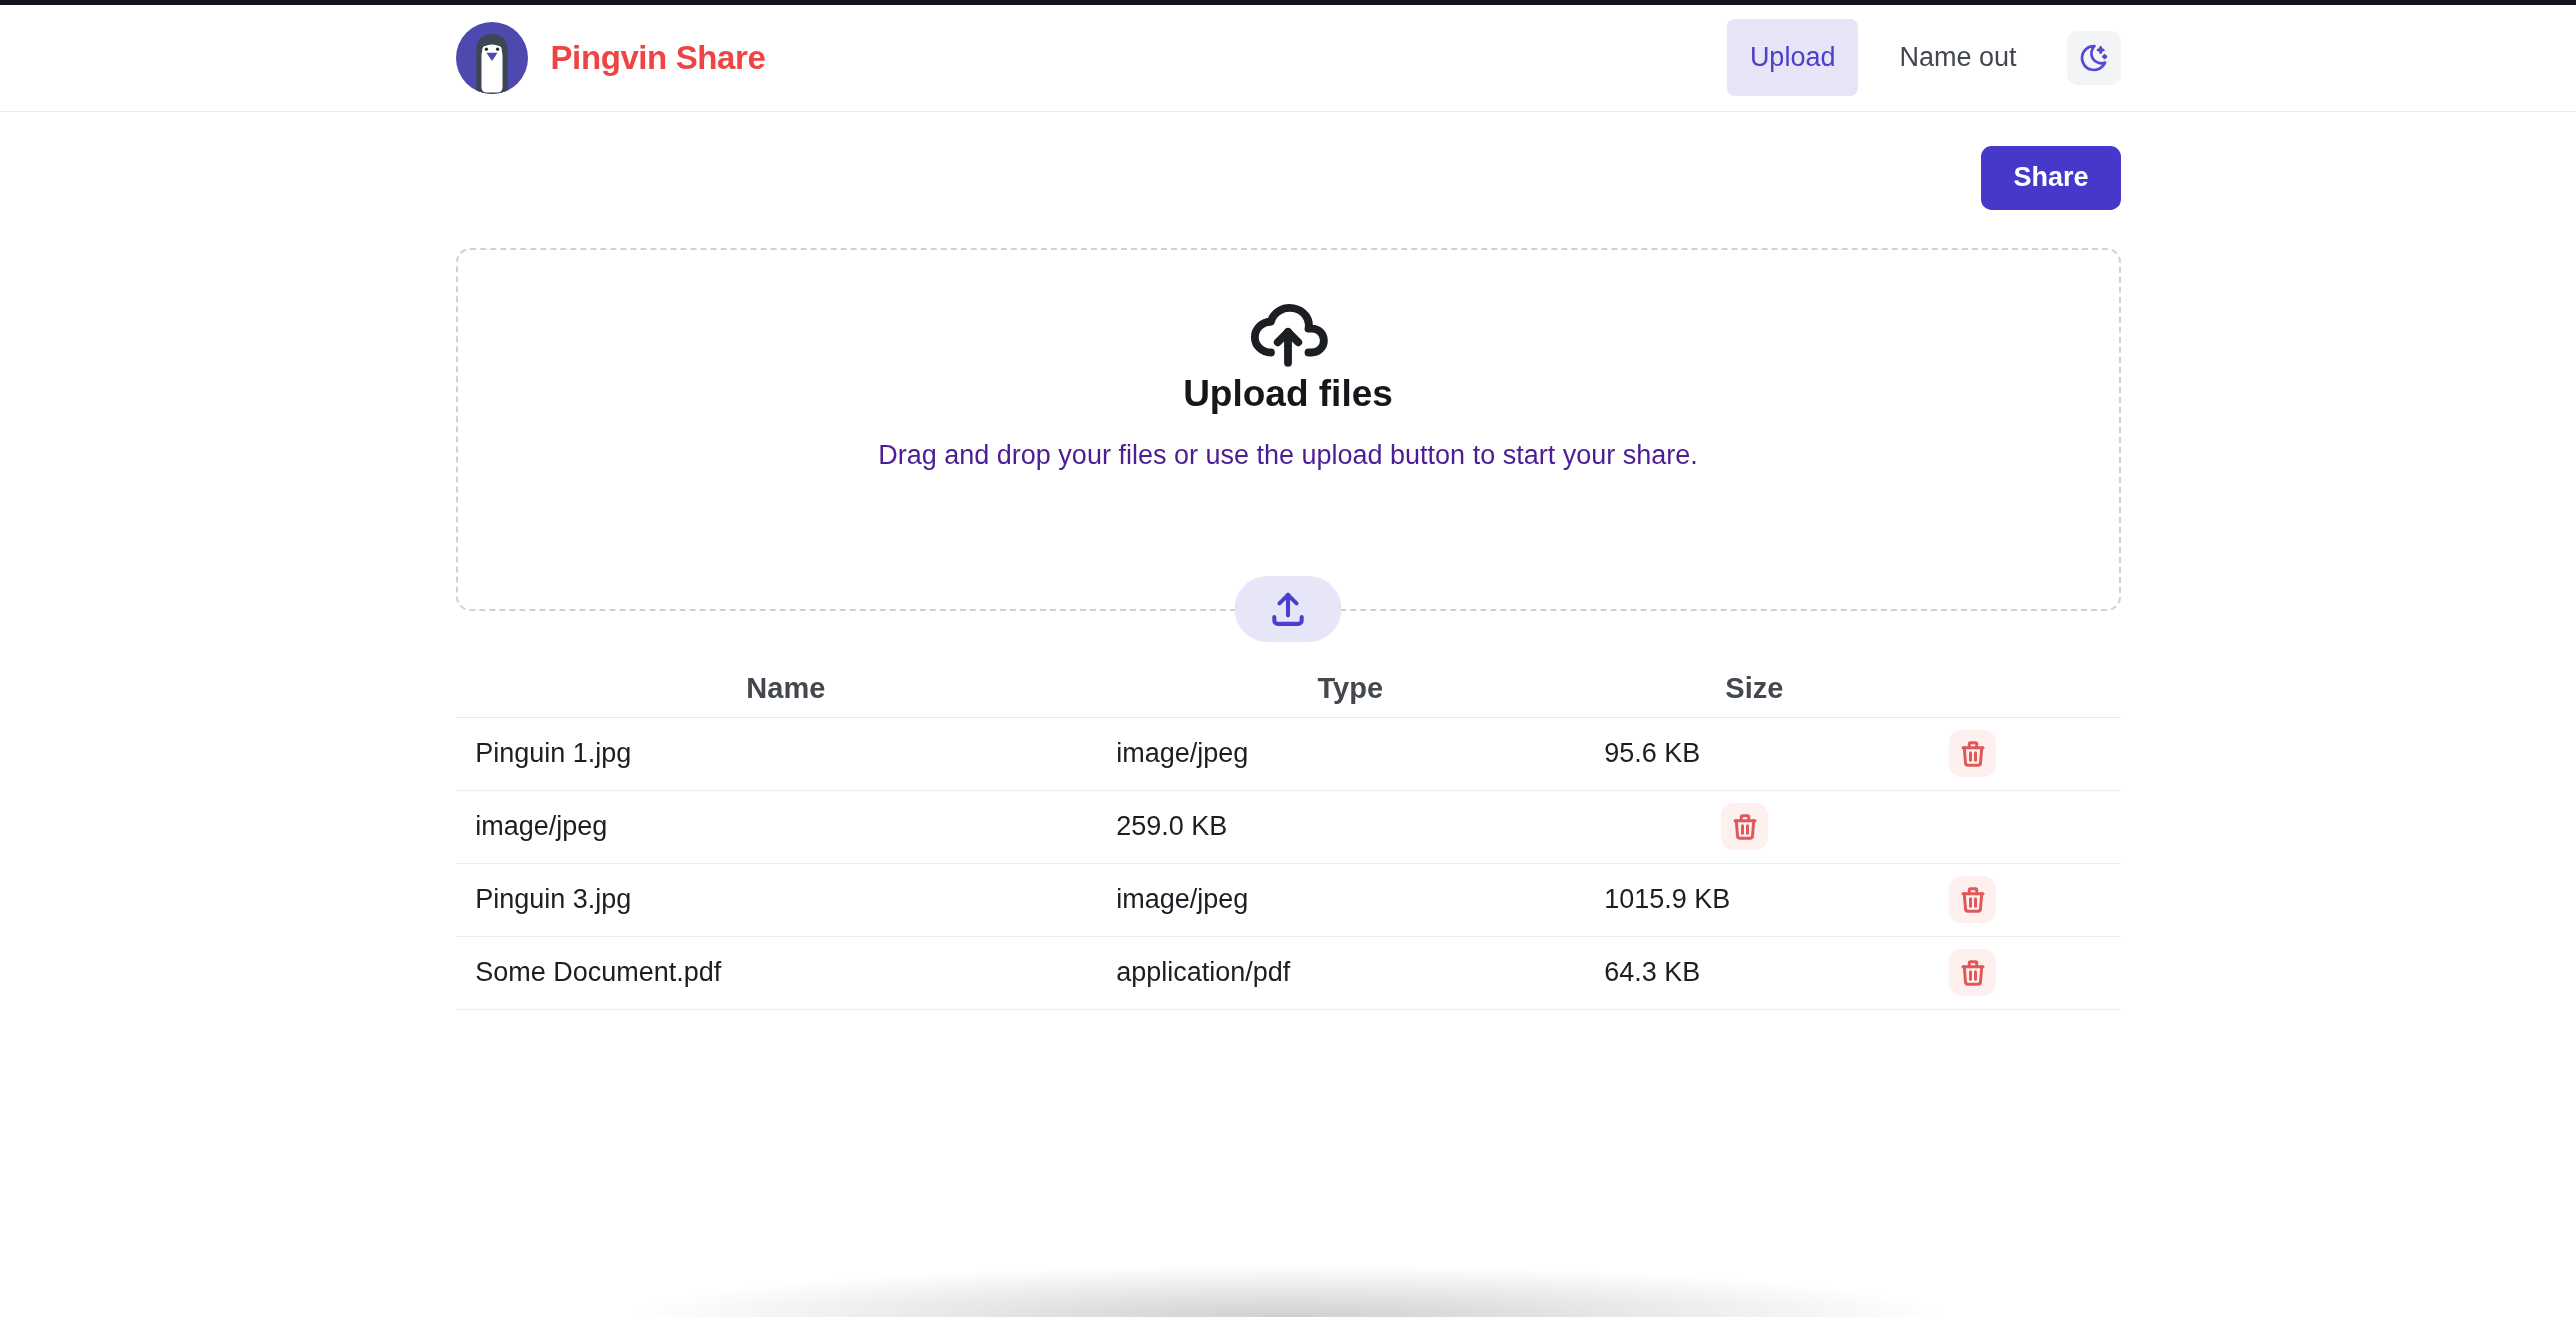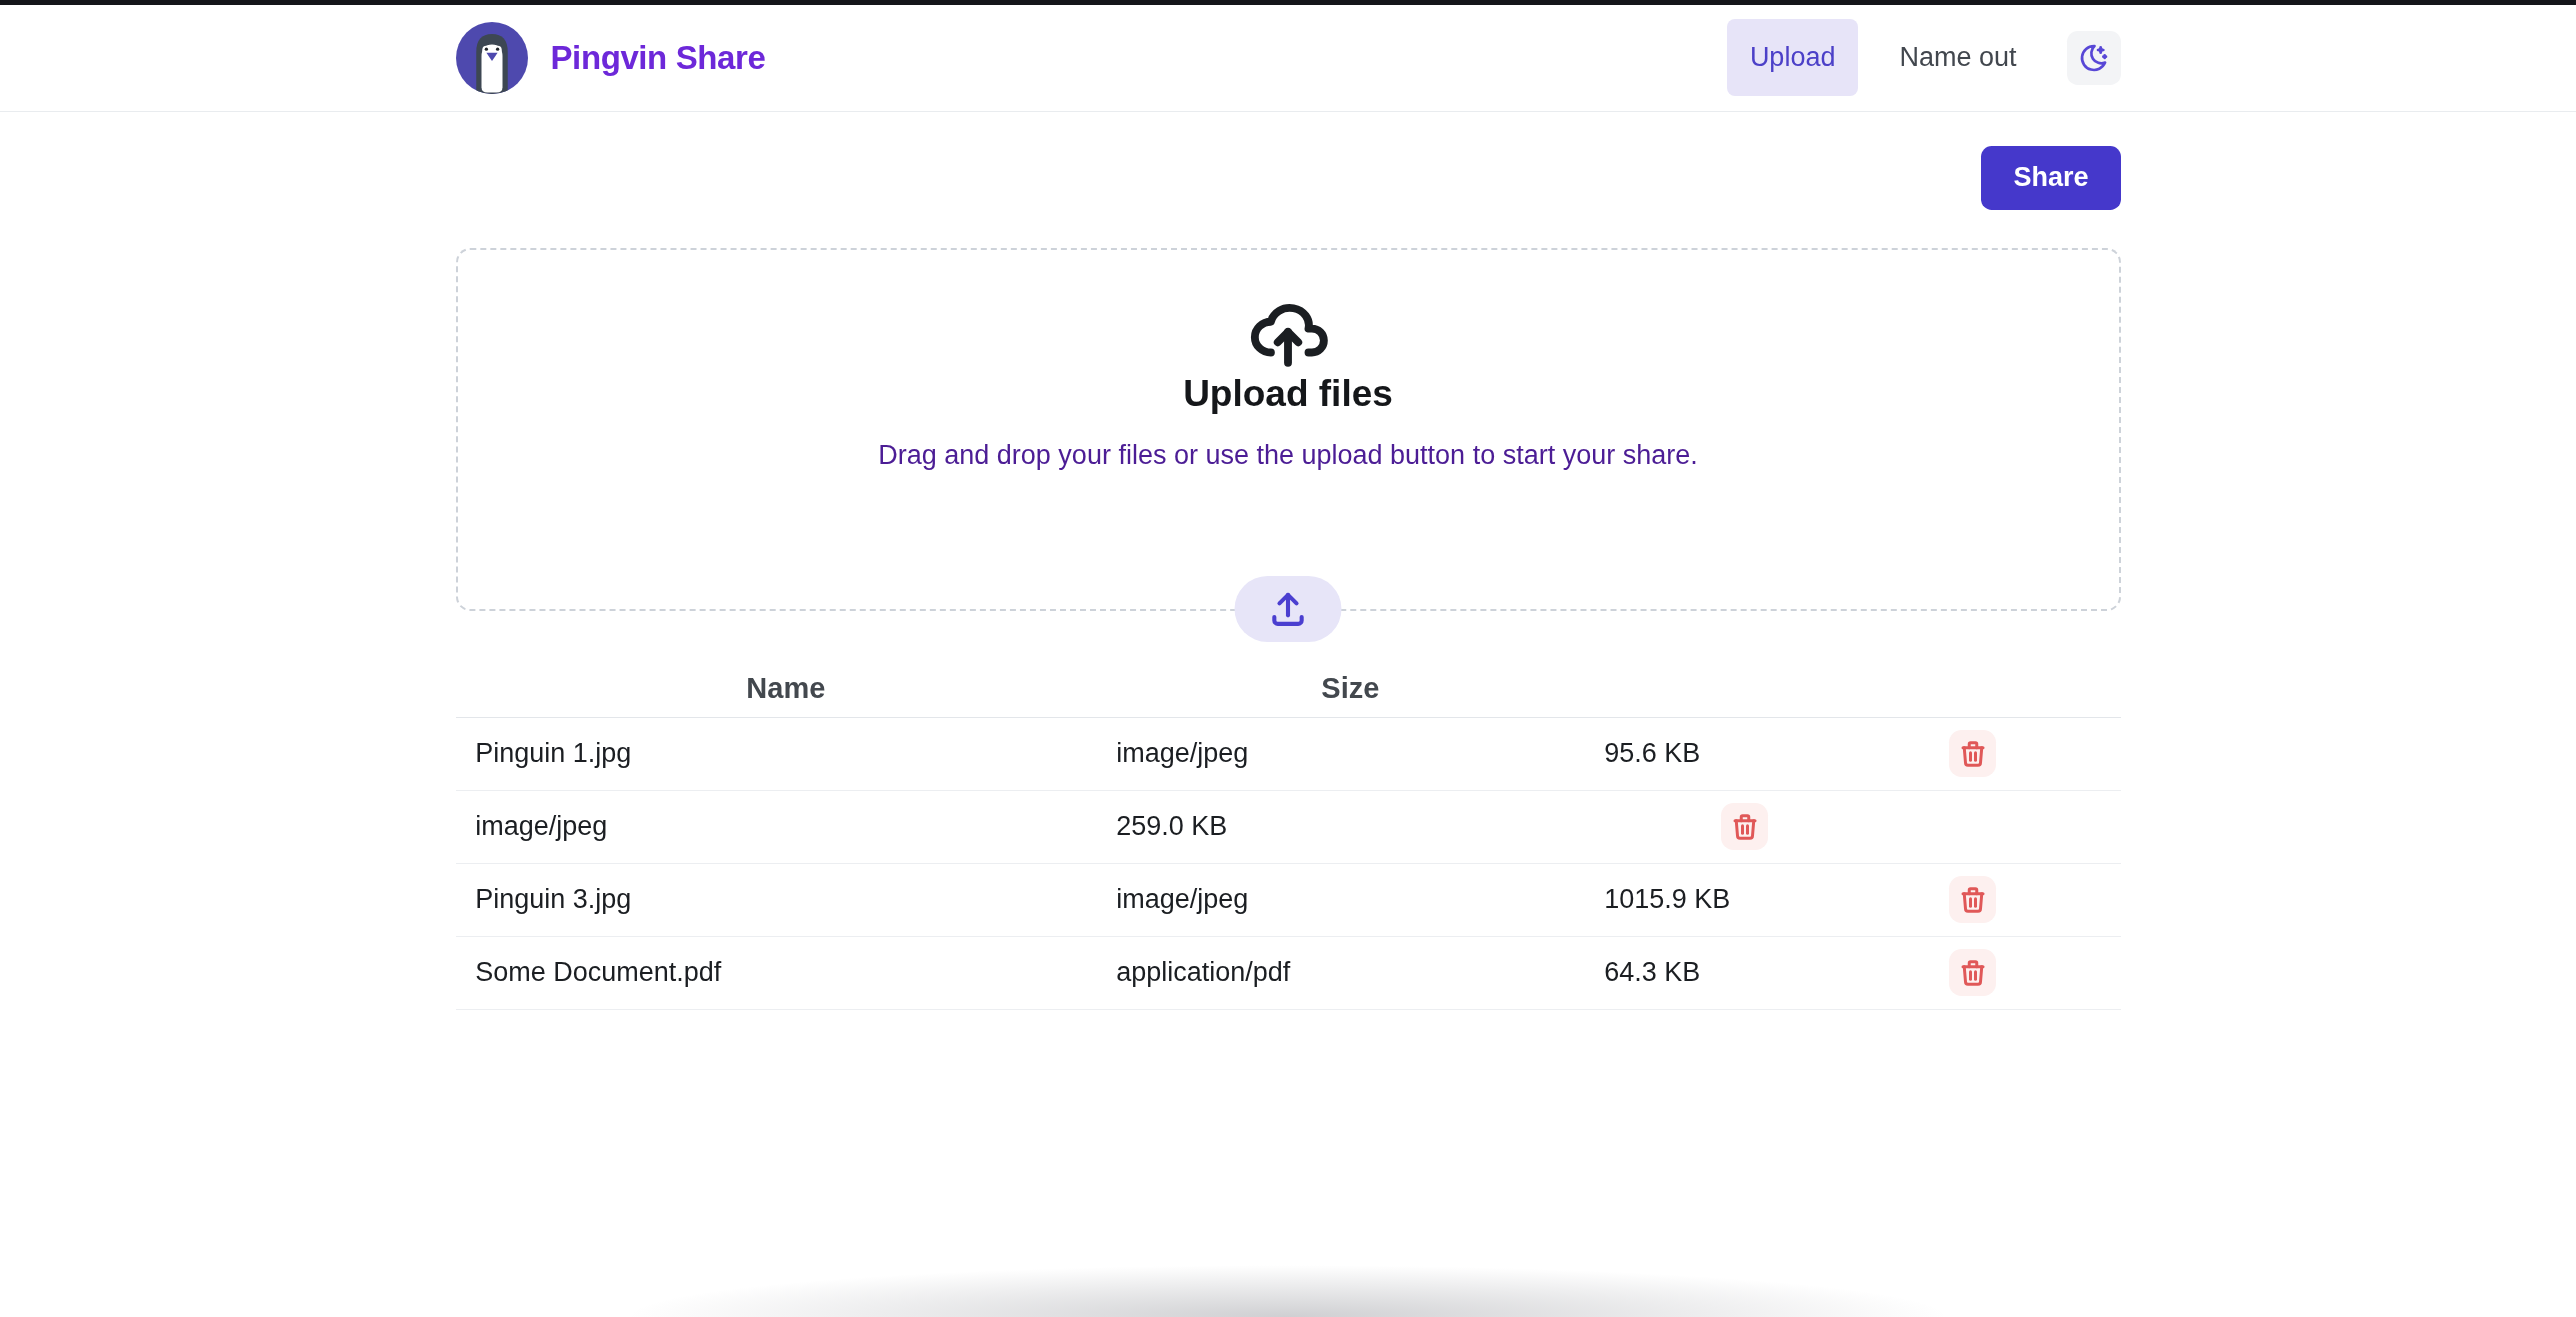--- a/index.html
+++ b/index.html
@@ -19,21 +19,21 @@
     border-bottom: 1.8px solid #e9ecef;
   }
   .container { width: 1665px; margin: 0 auto; }
   .header-inner {
     height: 100%;
     display: flex; align-items: center; justify-content: space-between;
   }
   .brand { display: flex; align-items: center; gap: 23px; }
   .logo { width: 72px; height: 72px; display: block; }
   .app-title {
-    font-size: 33px; font-weight: 700; color: #6d28d9; letter-spacing: -0.4px;
+    font-size: 33px; font-weight: 700; color: #ef4444; letter-spacing: -0.4px;
   }
   .header-right { display: flex; align-items: center; gap: 18px; }
   .nav-link {
     font-size: 27px; font-weight: 500; color: #42474e;
     padding: 23px 23px; border-radius: 8px; cursor: pointer;
     text-decoration: none; display: inline-block;
   }
   .nav-link.active { background: #e7e4f8; color: #4c40c8; }
   .theme-toggle {
     width: 54px; height: 54px; border-radius: 10.7px; border: none;
@@ -153,20 +153,21 @@
         <path d="M4 17v2a2 2 0 0 0 2 2h12a2 2 0 0 0 2 -2v-2"></path>
         <path d="M7 9l5 -5l5 5"></path>
         <path d="M12 4l0 12"></path>
       </svg>
     </button>
   </section>
 
   <section class="file-table">
     <div class="t-row t-head">
       <div class="t-cell">Name</div>
+      <div class="t-cell">Type</div>
       <div class="t-cell">Size</div>
       <div class="t-cell"></div>
         <div></div>
     </div>
 
     <div class="t-row t-body-row">
       <div class="t-cell">Pinguin 1.jpg</div>
       <div class="t-cell">image/jpeg</div>
       <div class="t-cell">95.6 KB</div>
       <div class="t-cell t-action">

